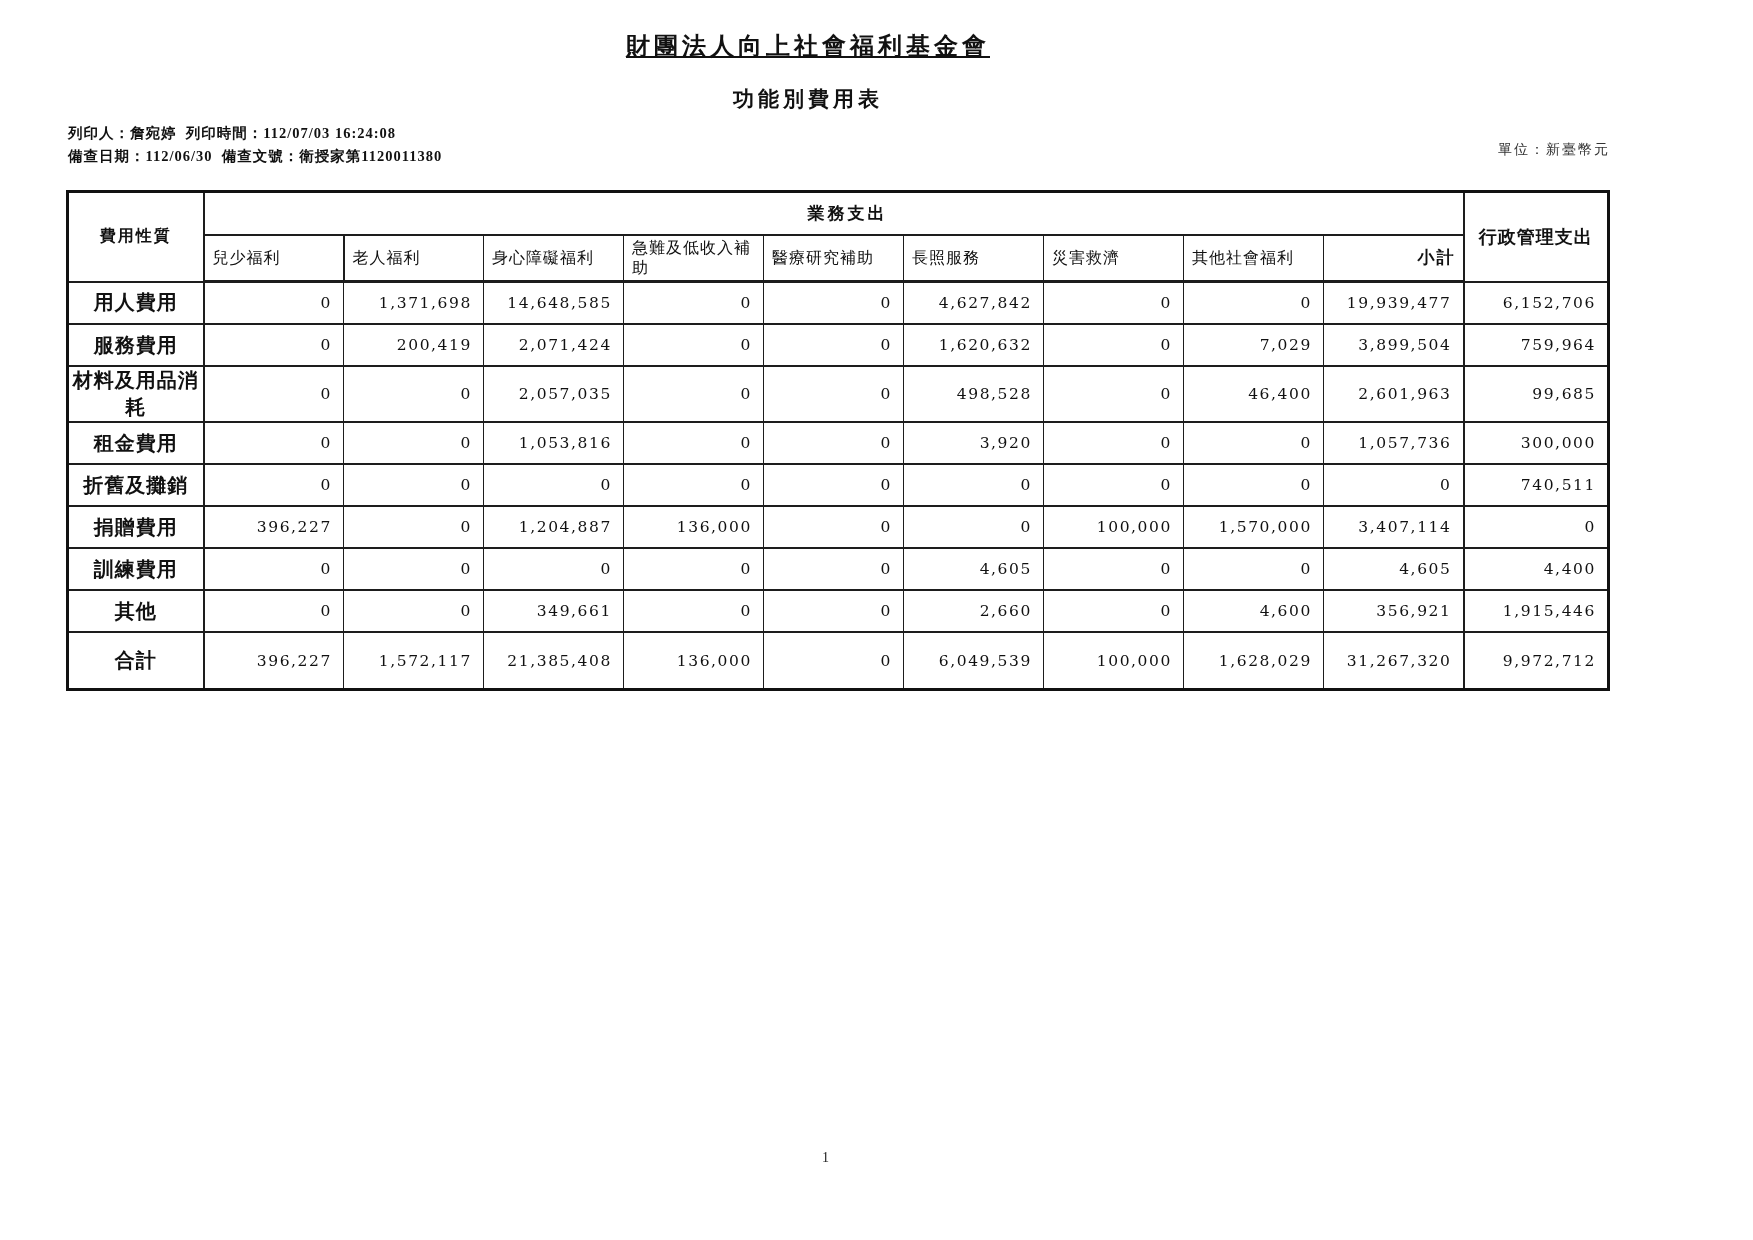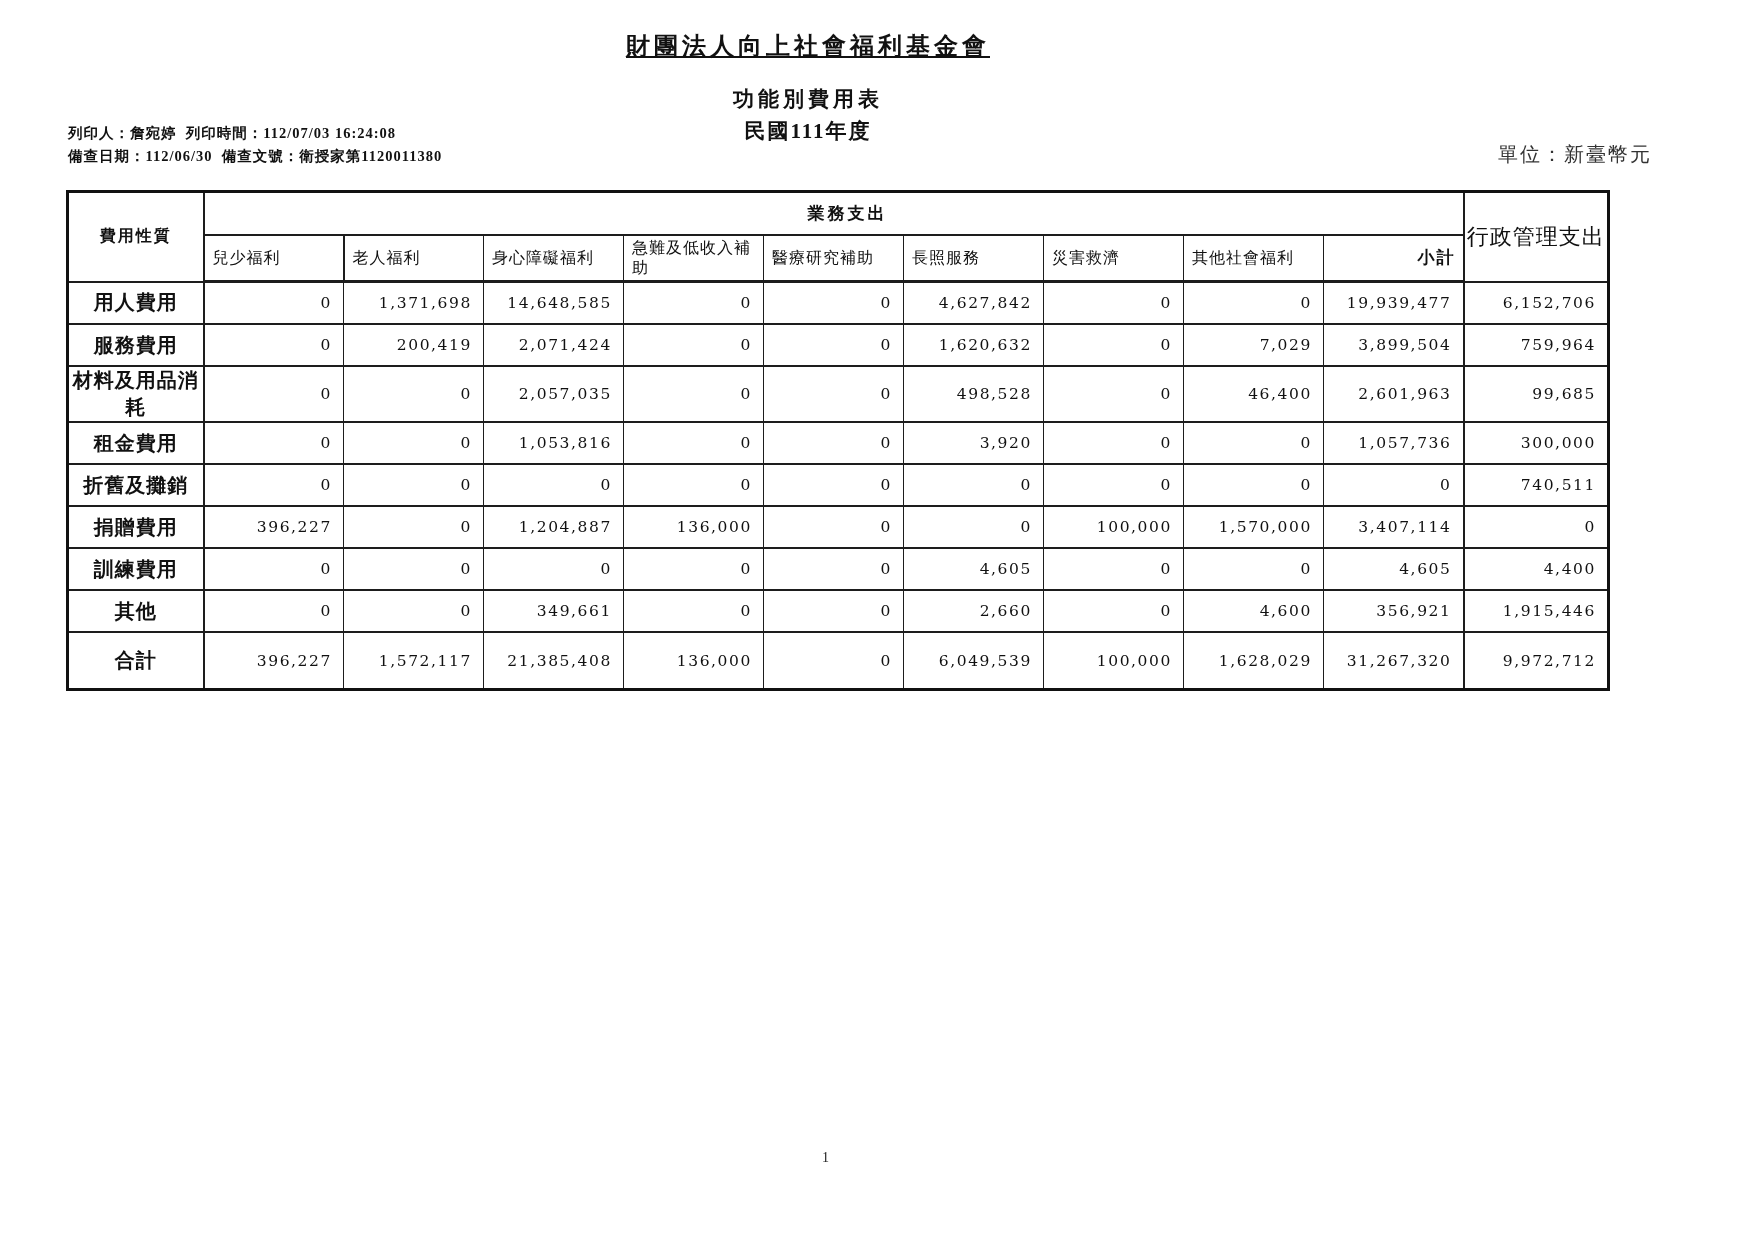--- a/index.html
+++ b/index.html
@@ -21,21 +21,21 @@
     margin-top:23px;font-size:21px;font-weight:bold;letter-spacing:4px;
   }
   .doc-year{
     margin-top:4px;font-size:21px;font-weight:bold;letter-spacing:2px;
   }
   .meta-block{
     position:absolute;left:68px;top:122px;font-size:14.5px;font-weight:bold;
     letter-spacing:1px;line-height:23px;white-space:pre;
   }
   .unit-label{
-    position:absolute;left:1498px;top:141px;font-size:20px;letter-spacing:2px;
+    position:absolute;left:1498px;top:141px;font-size:14px;letter-spacing:2px;
     color:#333;
   }
   table.fn-table{
     position:absolute;left:66px;top:190px;
     border-collapse:collapse;table-layout:fixed;
     width:1541px;
     border:3px solid #111;
   }
   .fn-table td{
     border:1.4px solid #1d1d1d;
@@ -47,21 +47,21 @@
   }
   .fn-table td:first-child{border-right-width:2.4px;}
   .fn-table thead td{height:38px;}
   .fn-table td.corner{
     text-align:center;font-weight:bold;font-size:16px;letter-spacing:2px;
   }
   .fn-table td.group-hd{
     text-align:center;font-weight:bold;font-size:17px;letter-spacing:3px;height:41px;padding-left:28px;
   }
   .fn-table td.admin-hd{
-    text-align:center;font-weight:normal;font-size:22px;letter-spacing:1px;
+    text-align:center;font-weight:bold;font-size:18px;letter-spacing:1px;
     border-left-width:2.2px;
   }
   .fn-table td.col-hd{
     text-align:left;padding:2px 7px 2px 8px;font-size:16px;letter-spacing:1px;
     line-height:20px;
   }
   .fn-table td.col-hd.subtotal-hd{
     text-align:right;font-weight:bold;font-size:17px;letter-spacing:2px;
   }
   .fn-table thead tr.sub-row td{border-top-width:1.4px;border-bottom-width:3px;}
@@ -79,21 +79,20 @@
   .page-number{
     position:absolute;left:822px;top:1150px;font-size:14px;color:#222;
   }
 </style>
 </head>
 <body>
 
 <div class="heading-block">
   <div class="doc-title">財團法人向上社會福利基金會</div>
   <div class="doc-subtitle">功能別費用表</div>
-  <div class="doc-year">民國111年度</div>
 </div>
 
 <div class="meta-block"><span>列印人：詹宛婷  列印時間：112/07/03 16:24:08</span>
 <span>備查日期：112/06/30  備查文號：衛授家第1120011380</span></div>
 
 <div class="unit-label">單位：新臺幣元</div>
 
 <table class="fn-table">
   <colgroup>
     <col style="width:136px">

